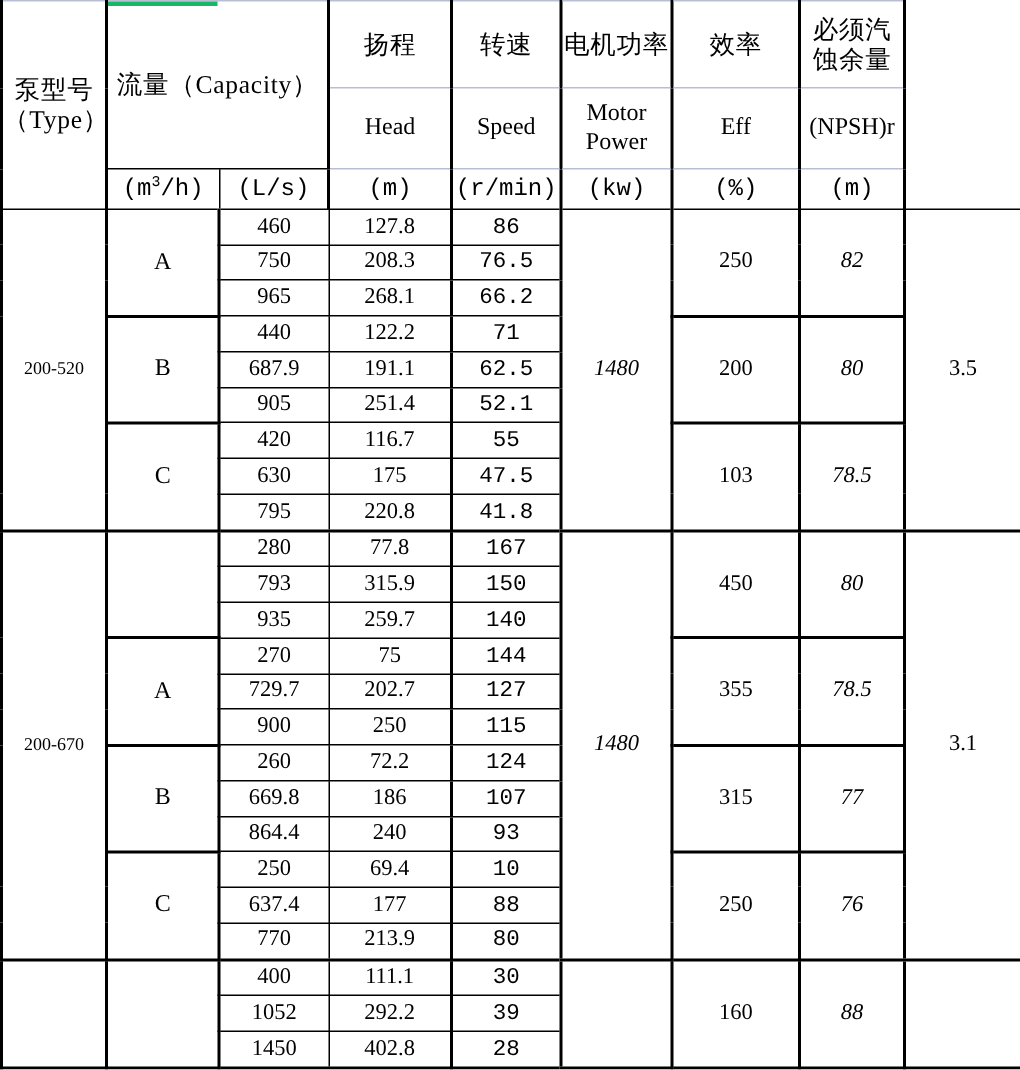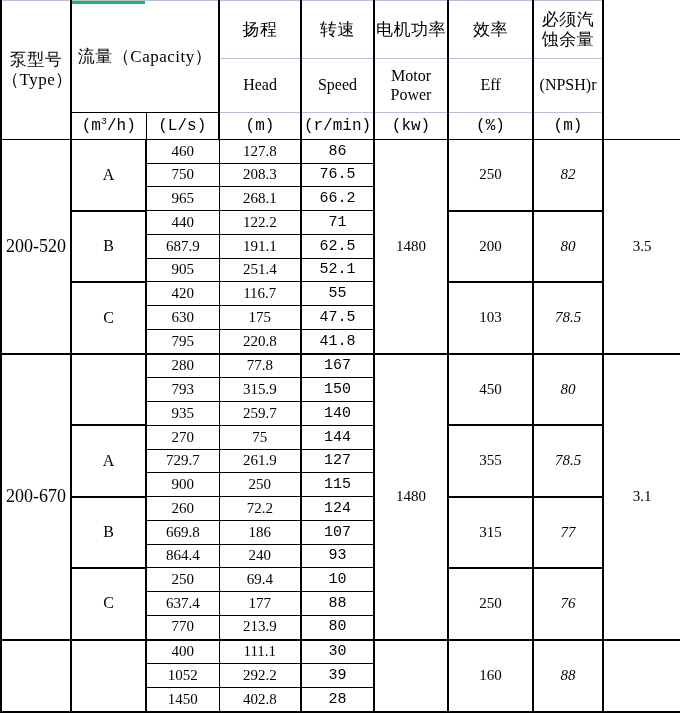--- a/index.html
+++ b/index.html
@@ -53,29 +53,29 @@
     font-family: Liberation Mono, monospace;
   }
   
   .hdr-sep-below { border-bottom: 1px solid #b9bed4 !important; }
   .vrule-r { border-right: 2px solid #000000 !important; }
 
   
   .col-type   { border-right: 2px solid #000000 !important; }
   .col-grade  { border-right: 2px solid #000000 !important; }
   .col-head   { border-right: 2px solid #000000 !important; font-family: Liberation Mono, monospace; }
-  .col-speed  { border-right: 2px solid #000000 !important; }
+  .col-speed  { border-right: 2px solid #000000 !important; font-style: italic; }
   .col-power  { border-right: 2px solid #000000 !important; }
   .col-eff    { border-right: 2px solid #000000 !important; font-style: italic; }
 
   .grp-end    { border-bottom: 2px solid #000000 !important; }
   .sec-end    { border-bottom: 2px solid #000000 !important; }
 
   .num { font-size: 15px; }
-  .type-label { font-size: 18px; }
+  .type-label { font-size: 12px; }
   .grade-label { font-size: 16px; }
 
   
   #top-accent {
     position: absolute;
     left: 72px;
     top: 1px;
     width: 73px;
     height: 3px;
     background: #16b866;
@@ -207,21 +207,21 @@
       <tr>
         <td rowspan="3" class="col-grade grade-label grp-end">A</td>
         <td class="num">270</td>
         <td class="num vrule-r">75</td>
         <td class="num col-head">144</td>
         <td rowspan="3" class="num col-power grp-end">355</td>
         <td rowspan="3" class="num col-eff grp-end">78.5</td>
       </tr>
       <tr>
         <td class="num">729.7</td>
-        <td class="num vrule-r">261.9</td>
+        <td class="num vrule-r">202.7</td>
         <td class="num col-head">127</td>
       </tr>
       <tr>
         <td class="num">900</td>
         <td class="num vrule-r">250</td>
         <td class="num col-head">115</td>
       </tr>
       <tr>
         <td rowspan="3" class="col-grade grade-label grp-end">B</td>
         <td class="num">260</td>

